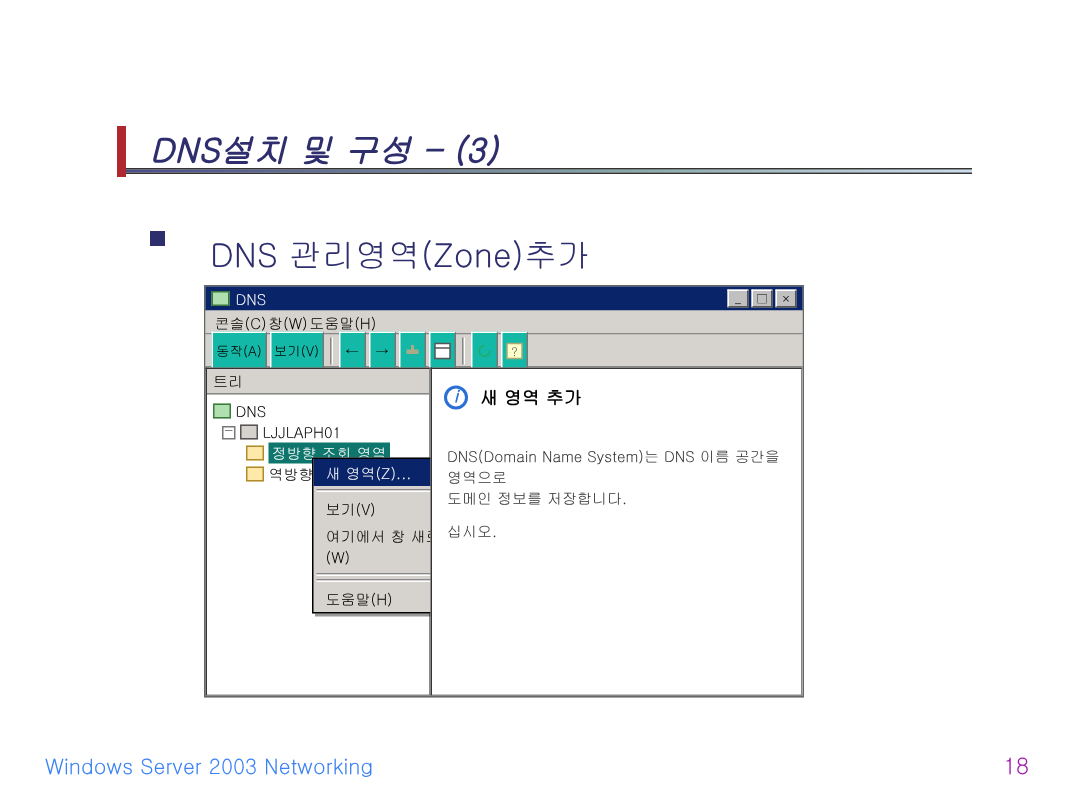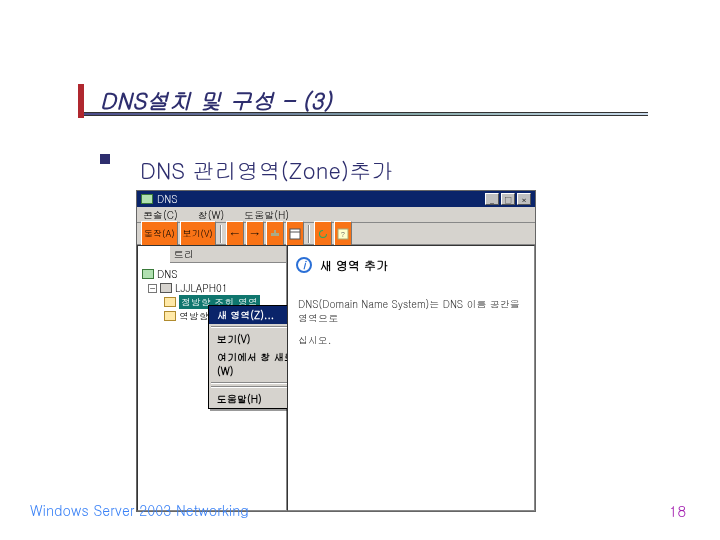--- a/index.html
+++ b/index.html
@@ -4,48 +4,48 @@
 <style>
   * { box-sizing: border-box; margin: 0; padding: 0; }
   body { width: 720px; height: 540px; background: #fff; font-family: "Malgun Gothic", Gulim, Tahoma, sans-serif; position: relative; }
   .title-bar { position: absolute; left: 78px; top: 84px; width: 570px; }
   .title-bar-bg { position: absolute; left: 0; top: 28px; width: 100%; height: 4px; background: linear-gradient(to right, #4a4a8a 0%, #8aa 60%, #cde 100%); border-top: 1px solid #333; border-bottom: 1px solid #333; }
   .title-accent { position: absolute; left: 0; top: 0; width: 6px; height: 34px; background: #b0282f; }
   .title-text { position: absolute; left: 22px; top: 0; font-size: 22px; font-weight: 700; color: #2e2e6e; letter-spacing: 0.5px; font-style: italic; }
   .bullet-row { position: absolute; left: 100px; top: 154px; display: flex; align-items: flex-start; gap: 30px; }
   .bullet-sq { width: 10px; height: 10px; background: #2e2e6e; }
   .bullet-text { font-size: 22px; color: #2e2e6e; }
-  .shot { position: absolute; left: 136px; top: 190px; width: 400px; height: 322px; background: #cfcfcf; border: 1px solid #666; font-size: 10px; color: #000; }
+  .shot { position: absolute; left: 136px; top: 190px; width: 400px; height: 275px; background: #cfcfcf; border: 1px solid #666; font-size: 10px; color: #000; }
   .shot .tbar { background: linear-gradient(#0a246a,#0a246a); color:#fff; height:16px; display:flex; align-items:center; padding:0 4px; justify-content:space-between; }
   .shot .tbar .left { display:flex; align-items:center; gap:4px; }
   .shot .tbar .wicons { display:flex; gap:2px; }
   .shot .wicons .wi { width:14px; height:12px; background:#c0c0c0; border:1px solid #fff; border-right-color:#555; border-bottom-color:#555; display:flex; align-items:center; justify-content:center; font-size:8px; color:#000; }
-  .shot .menubar { background:#d6d3ce; height:16px; display:flex; align-items:center; gap:20px; padding:0 6px; border-bottom:1px solid #888; }
+  .shot .menubar { background:#d6d3ce; height:16px; display:flex; align-items:center; gap:1px; padding:0 6px; border-bottom:1px solid #888; }
   .shot .menubar span { color:#000; }
   .shot .toolbar { background:#d6d3ce; height:22px; display:flex; align-items:center; gap:2px; padding:0 4px; border-bottom:1px solid #888; }
-  .tbtn { height:18px; min-width:18px; padding:12px 2px; background:#f97316; border:1px solid #d6d3ce; display:inline-flex; align-items:center; justify-content:center; font-size:9px; }
+  .tbtn { height:18px; min-width:18px; padding:12px 2px; background:#14b8a6; border:1px solid #d6d3ce; display:inline-flex; align-items:center; justify-content:center; font-size:9px; }
   .tbtn.raised { border:1px solid #fff; border-right-color:#777; border-bottom-color:#777; }
   .tsep { width:2px; height:18px; border-left:1px solid #888; border-right:1px solid #fff; margin:0 2px; }
   .shot .body { display:flex; height: calc(100% - 54px); }
   .pane { background:#fff; border:1px inset #888; }
   .leftpane { width:150px; display:flex; flex-direction:column; }
-  .leftpane .hdr { background:#d6d3ce; padding:1px 4px; border-bottom:1px solid #888;margin-left:32px; }
+  .leftpane .hdr { background:#d6d3ce; padding:1px 4px; border-bottom:1px solid #888; }
   .tree { padding:4px; font-size:10px; line-height:14px; position:relative; }
   .tree .node { display:flex; align-items:center; gap:3px; }
   .tree .exp { width:9px; height:9px; border:1px solid #777; background:#fff; display:flex; align-items:center; justify-content:center; font-size:8px; line-height:1; }
   .tree .ic { width:12px; height:10px; background:#ffe9a8; border:1px solid #b08b2e; }
   .tree .ic.comp { background:#d6d3ce; border:1px solid #555; }
   .tree .sel { background:#0f766e; color:#fff; padding:0 2px; }
   .rightpane { flex:1; padding:10px 8px; position:relative; }
   .info-ic { width:16px; height:16px; border-radius:50%; background:#fff; border:2px solid #2a6fd6; display:flex; align-items:center; justify-content:center; font-weight:bold; font-style:italic; color:#2a6fd6; font-size:11px; }
   .info-row { display:flex; align-items:center; gap:8px; }
   .info-title { font-size:12px; font-weight:bold; }
   .info-body { margin-top:24px; font-size:10px; color:#333; line-height:14px; padding-left:2px; }
   .ctxmenu { position:absolute; left:70px; top:42px; width:140px; background:#d6d3ce; border:1px solid #000; box-shadow:2px 2px 0 rgba(0,0,0,0.4); font-size:10px; }
-  .ctxmenu .mi { padding:2px 8px; display:flex; justify-content:space-between; align-items:center;font-weight:bold; }
+  .ctxmenu .mi { padding:2px 8px; display:flex; justify-content:space-between; align-items:center; }
   .ctxmenu .mi.sel { background:#0a246a; color:#fff; }
   .ctxmenu .msep { height:1px; margin:2px 2px; border-top:1px solid #888; border-bottom:1px solid #fff; }
   .ctxmenu .arrow { font-size:8px; }
   .footer-text { position: absolute; left: 30px; top: 500px; font-size: 14px; color: #3b82f6; }
   .pagenum { position: absolute; right: 34px; top: 500px; font-size: 15px; color: #a21caf; }
   .dns-ic { width:12px; height:10px; display:inline-block; background:#b0e0b0; border:1px solid #3a7a3a; }
 </style>
 </head>
 <body>
 
@@ -149,20 +149,21 @@
         </div>
       </div>
     </div>
     <div class="pane rightpane">
       <div class="info-row">
         <div class="info-ic">i</div>
         <div class="info-title">새 영역 추가</div>
       </div>
       <div class="info-body">
         <div>DNS(Domain Name System)는 DNS 이름 공간을 영역으로</div>
+        <div>도메인 정보를 저장합니다.</div>
         <div style="height:8px"></div>
         <div>십시오.</div>
       </div>
     </div>
   </div>
 </div>
 
 <div class="footer-text">Windows  Server 2003 Networking</div>
 <div class="pagenum">18</div>
 

